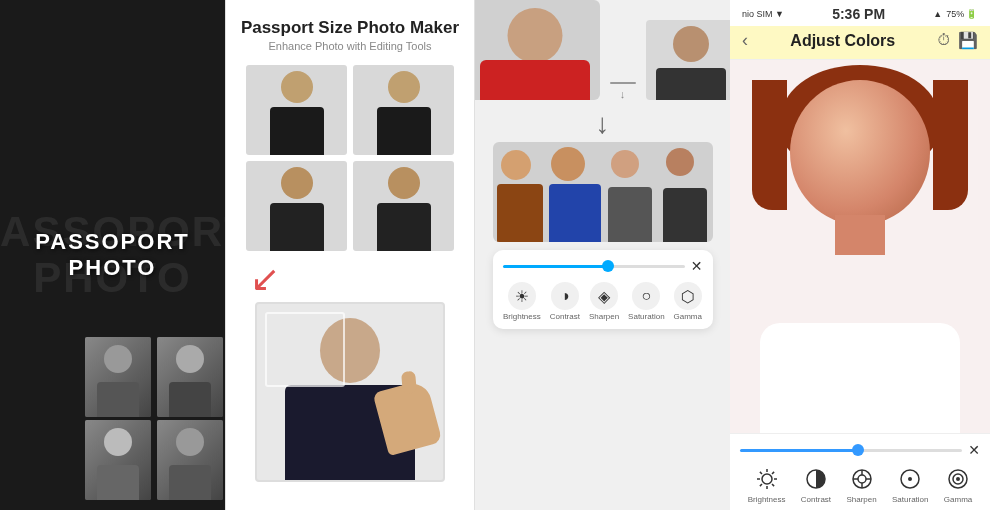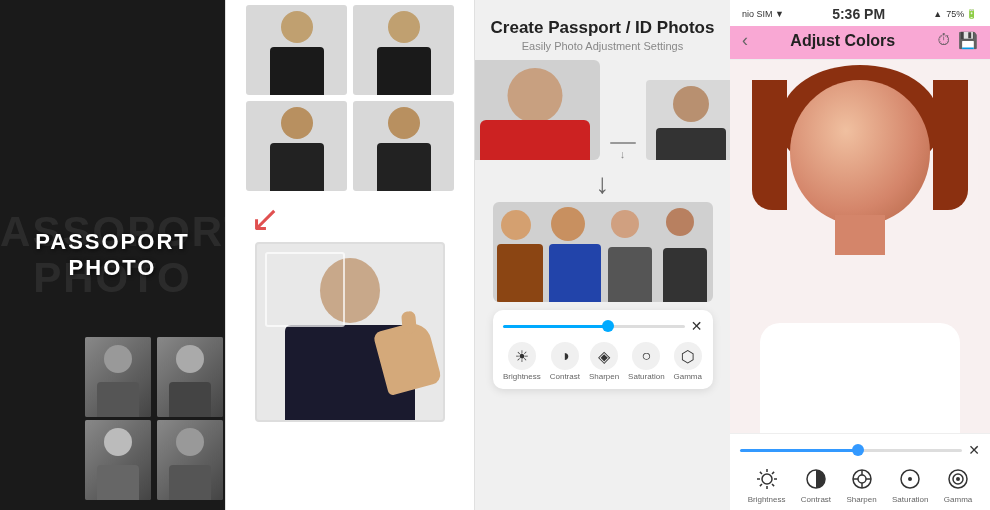--- a/index.html
+++ b/index.html
@@ -424,21 +424,21 @@
     }
     .p3-icon-label {
       font-size: 8px;
       color: #666;
     }
 
     
     .panel4 {
       width: 260px;
       height: 510px;
-      background: #f9a8d4;
+      background: #fef9c3;
       display: flex;
       flex-direction: column;
       overflow: hidden;
     }
     .panel4-status-bar {
       display: flex;
       justify-content: space-between;
       align-items: center;
       padding: 6px 12px 4px;
       font-size: 10px;
@@ -606,20 +606,24 @@
     <div class="panel1-photo">
       <div class="panel1-photo-inner">
         <div class="photo-face" style="background:#999;"></div>
         <div class="photo-body" style="background:#555;"></div>
       </div>
     </div>
   </div>
 </div>
 
 <div class="panel2">
+  <div class="panel2-header">
+    <div class="panel2-title">Passport Size Photo Maker</div>
+    <div class="panel2-subtitle">Enhance Photo with Editing Tools</div>
+  </div>
 
   <div class="panel2-grid">
     <div class="p2-photo-cell">
       <div class="p2-face-area" style="background:#c0a070;"></div>
       <div class="p2-body-area" style="background:#1a1a1a;"></div>
     </div>
     <div class="p2-photo-cell">
       <div class="p2-face-area" style="background:#c0a070;"></div>
       <div class="p2-body-area" style="background:#1a1a1a;"></div>
     </div>
@@ -639,24 +643,20 @@
     <div class="p2b-face"></div>
     <div class="p2b-body"></div>
     <div class="p2b-scan-rect"></div>
     <div class="p2b-hand">
       <div class="p2b-finger"></div>
     </div>
   </div>
 </div>
 
 <div class="panel3">
-  <div class="panel3-header">
-    <div class="panel3-title">Create Passport / ID Photos</div>
-    <div class="panel3-subtitle">Easily Photo Adjustment Settings</div>
-  </div>
 
   <div class="panel3-top-photos">
     <div class="p3-selfie">
       <div class="p3-selfie-face"></div>
       <div class="p3-selfie-shirt"></div>
     </div>
     <div style="display:flex;flex-direction:column;align-items:center;justify-content:center;">
       <div style="width:26px;height:2px;background:#999;border-radius:2px;margin-bottom:4px;"></div>
       <div style="color:#888;font-size:11px;">↓</div>
     </div>

